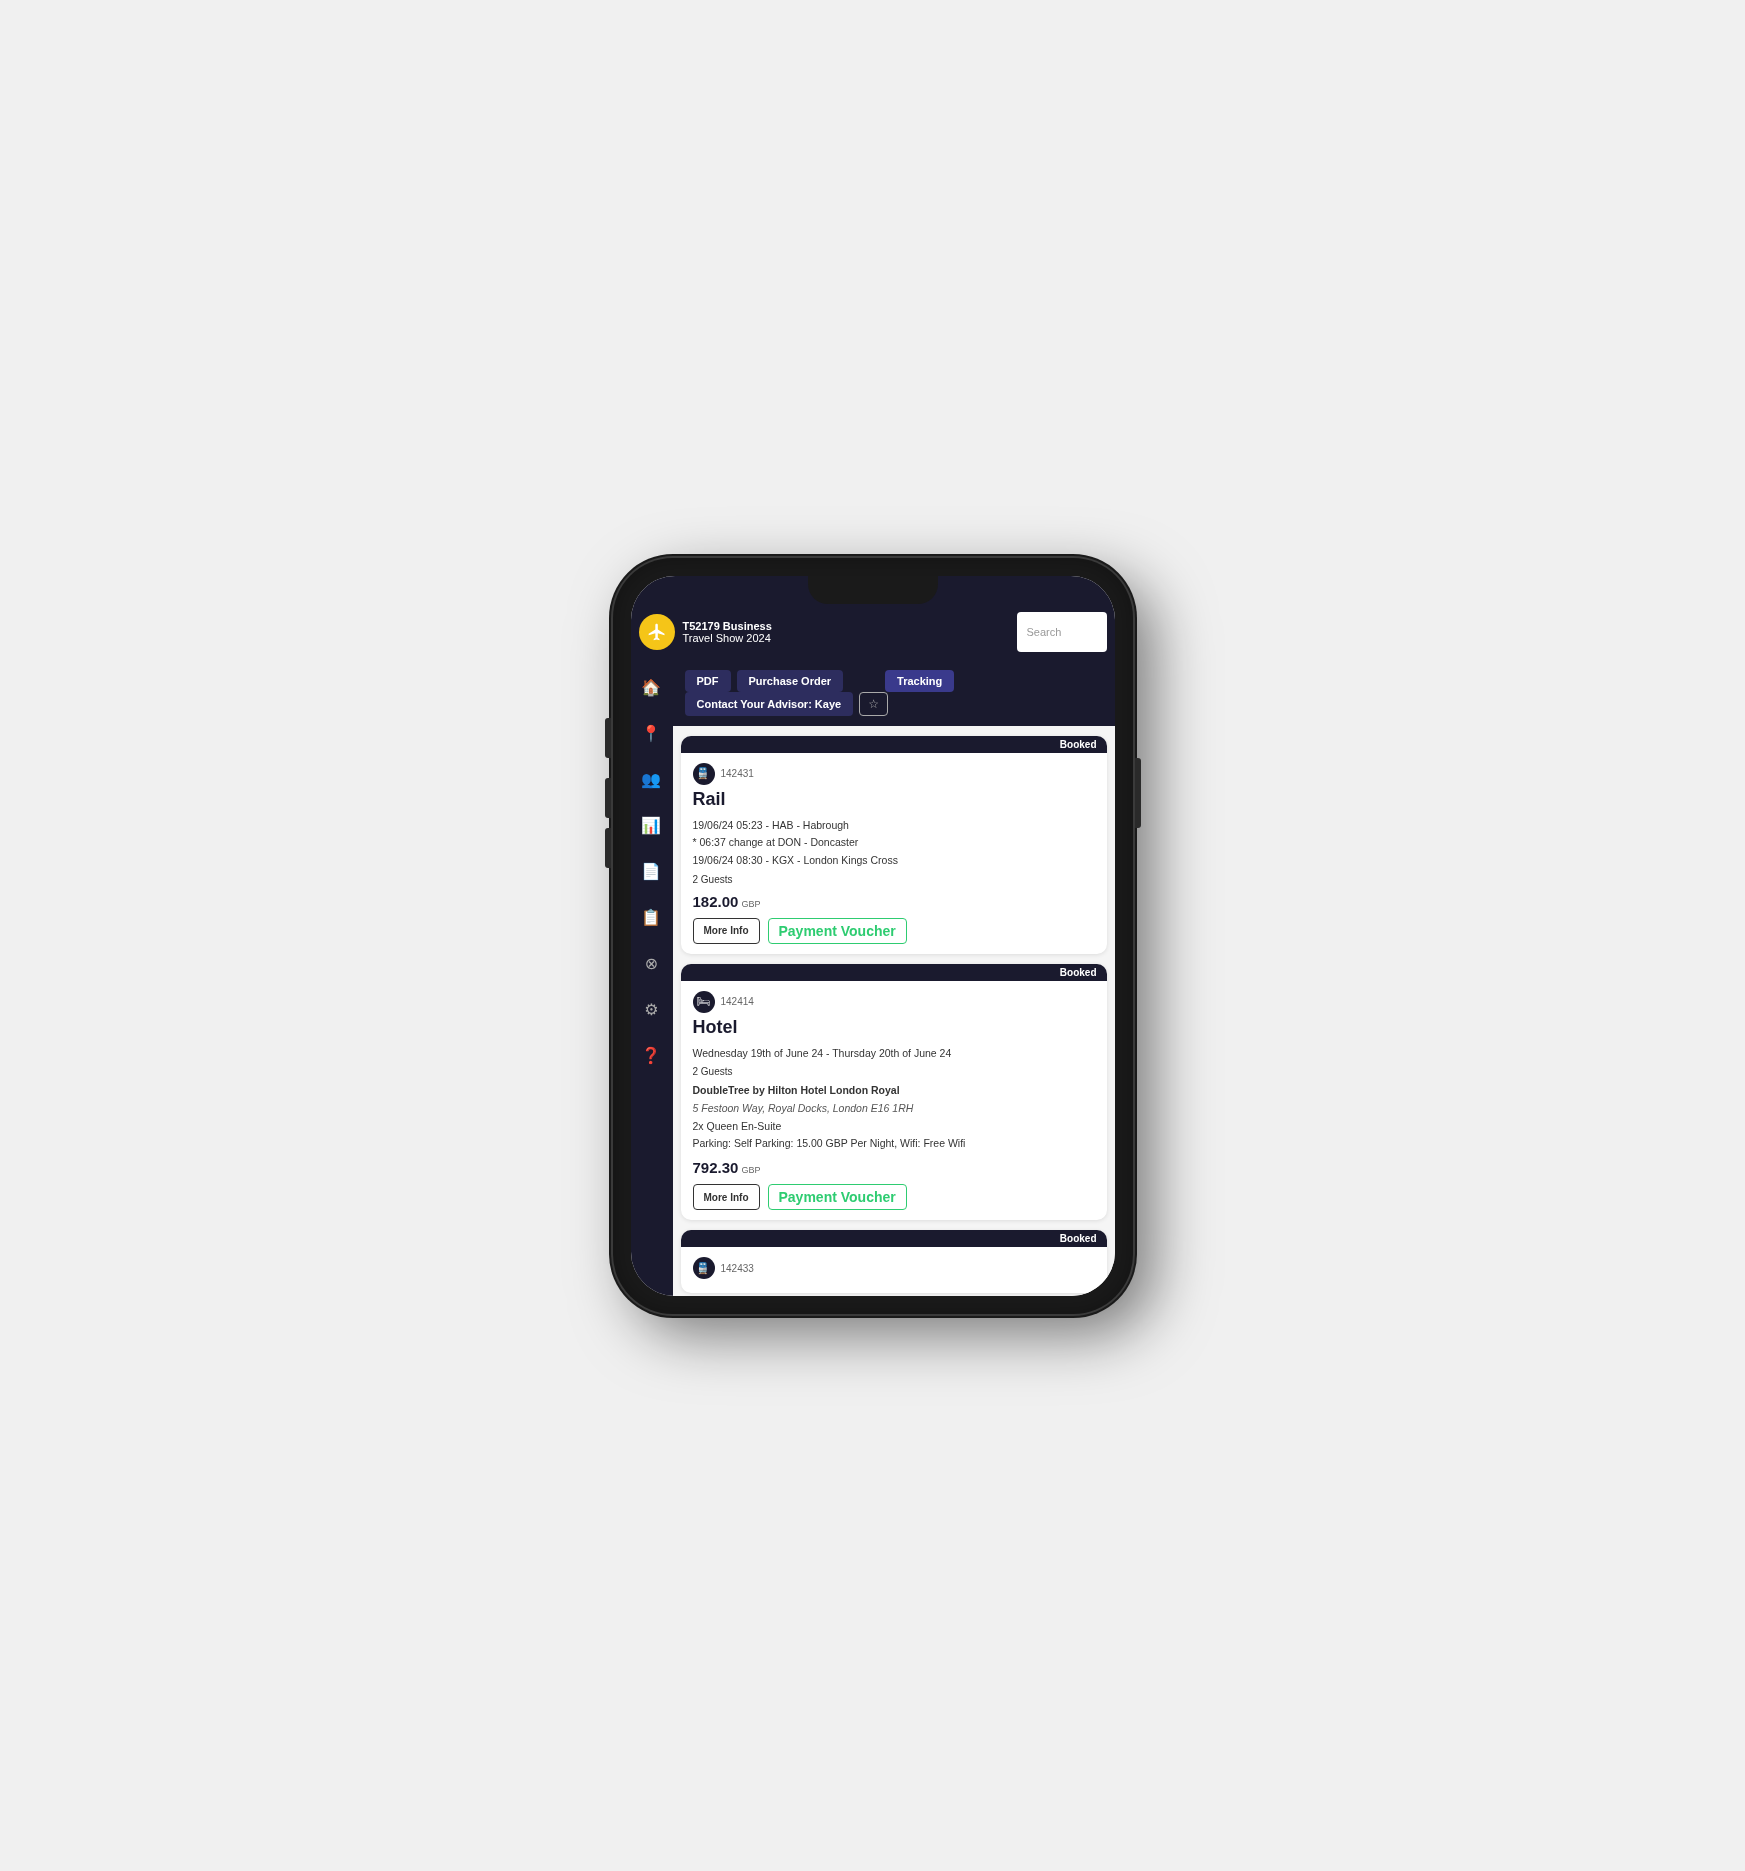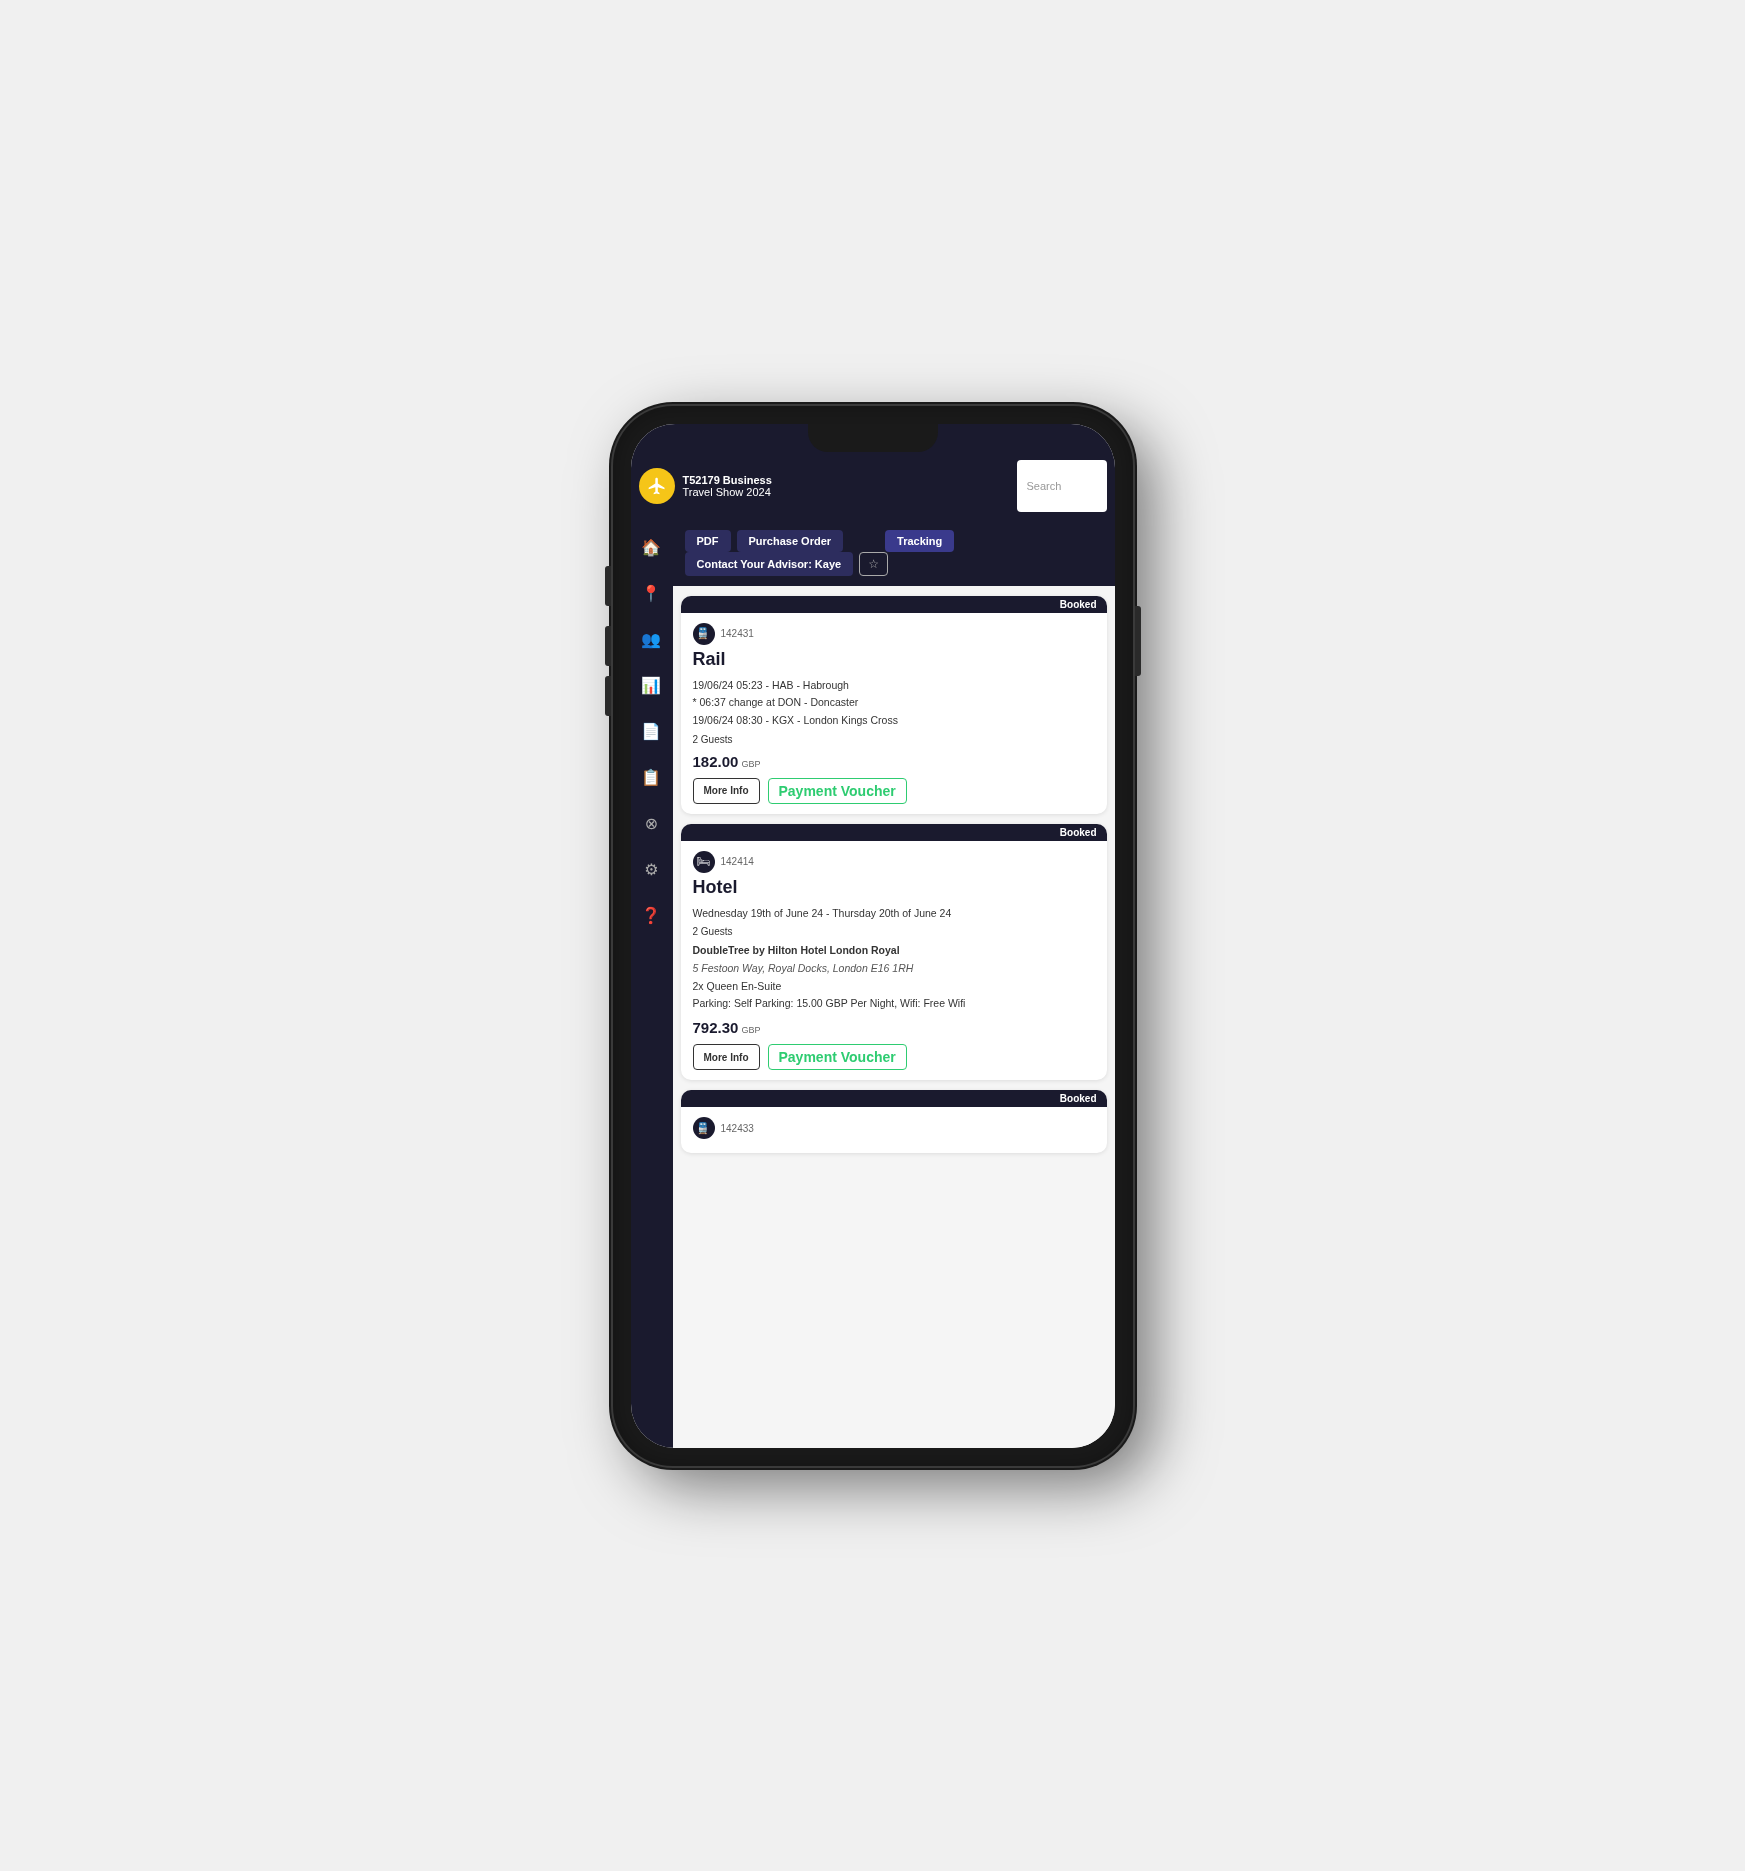--- a/index.html
+++ b/index.html
@@ -7,21 +7,21 @@
       background: #f0f0f0;
       display: flex;
       justify-content: center;
       align-items: center;
       min-height: 100vh;
       font-family: -apple-system, BlinkMacSystemFont, 'Segoe UI', sans-serif;
     }
 
     .phone-wrapper {
       width: 520px;
-      height: 1060px;
+      height: 756px;
       position: relative;
     }
 
     .phone-frame {
       width: 100%;
       height: 100%;
       background: #1a1a1a;
       border-radius: 60px;
       position: relative;
       box-shadow:
@@ -118,21 +118,21 @@
     }
 
     .header-subtitle {
       color: #fff;
       font-size: 11px;
     }
 
     .search-box {
       background: #fff;
       border-radius: 4px;
-      padding: 20px 10px;
+      padding: 14px 10px;
       font-size: 11px;
       color: #999;
       width: 90px;
       text-align: left;
     }
 
     
     .app-body {
       display: flex;
       flex: 1;

